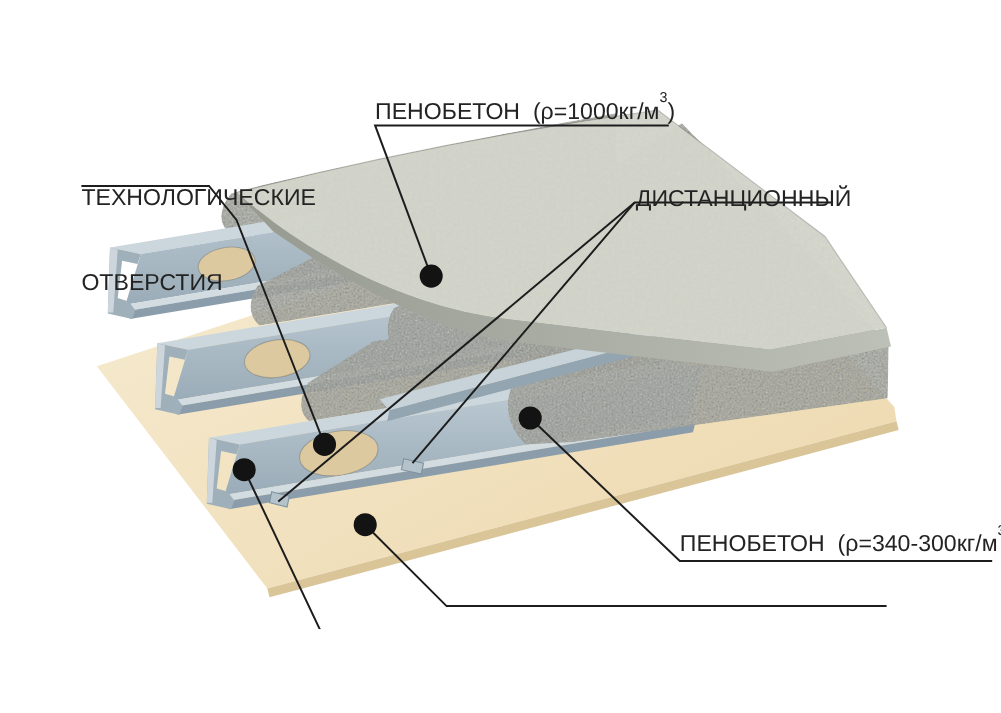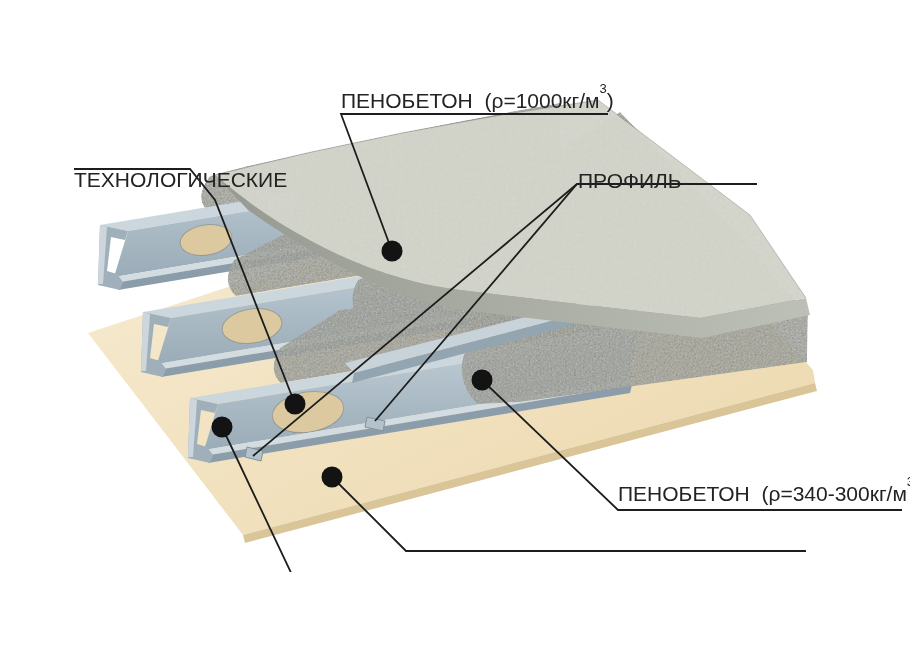--- a/index.html
+++ b/index.html
@@ -131,23 +131,24 @@
       <circle cx="222" cy="427" r="10.5"></circle>
       <circle cx="482" cy="380" r="10.5"></circle>
       <circle cx="332" cy="477" r="10.5"></circle>
     </g>
   </svg>
 
   <div class="label" style="left:341px;top:83px"><span>ПЕНОБЕТОН  (ρ=1000кг/м</span><sup>3</sup><span>)</span></div>
 
   <div class="label" style="left:74px;top:115px">
     <span class="ln">ТЕХНОЛОГИЧЕСКИЕ</span>
+    <span class="ln">ОТВЕРСТИЯ</span>
   </div>
 
   <div class="label" style="left:578px;top:116px">
-    <span class="ln">ПРОФИЛЬ</span>
+    <span class="ln">ДИСТАНЦИОННЫЙ</span>
   </div>
 
   <div class="label" style="left:618px;top:476px"><span>ПЕНОБЕТОН  (ρ=340-300кг/м</span><sup>3</sup></div>
 
 
 
 </div>
 
 </body></html>

